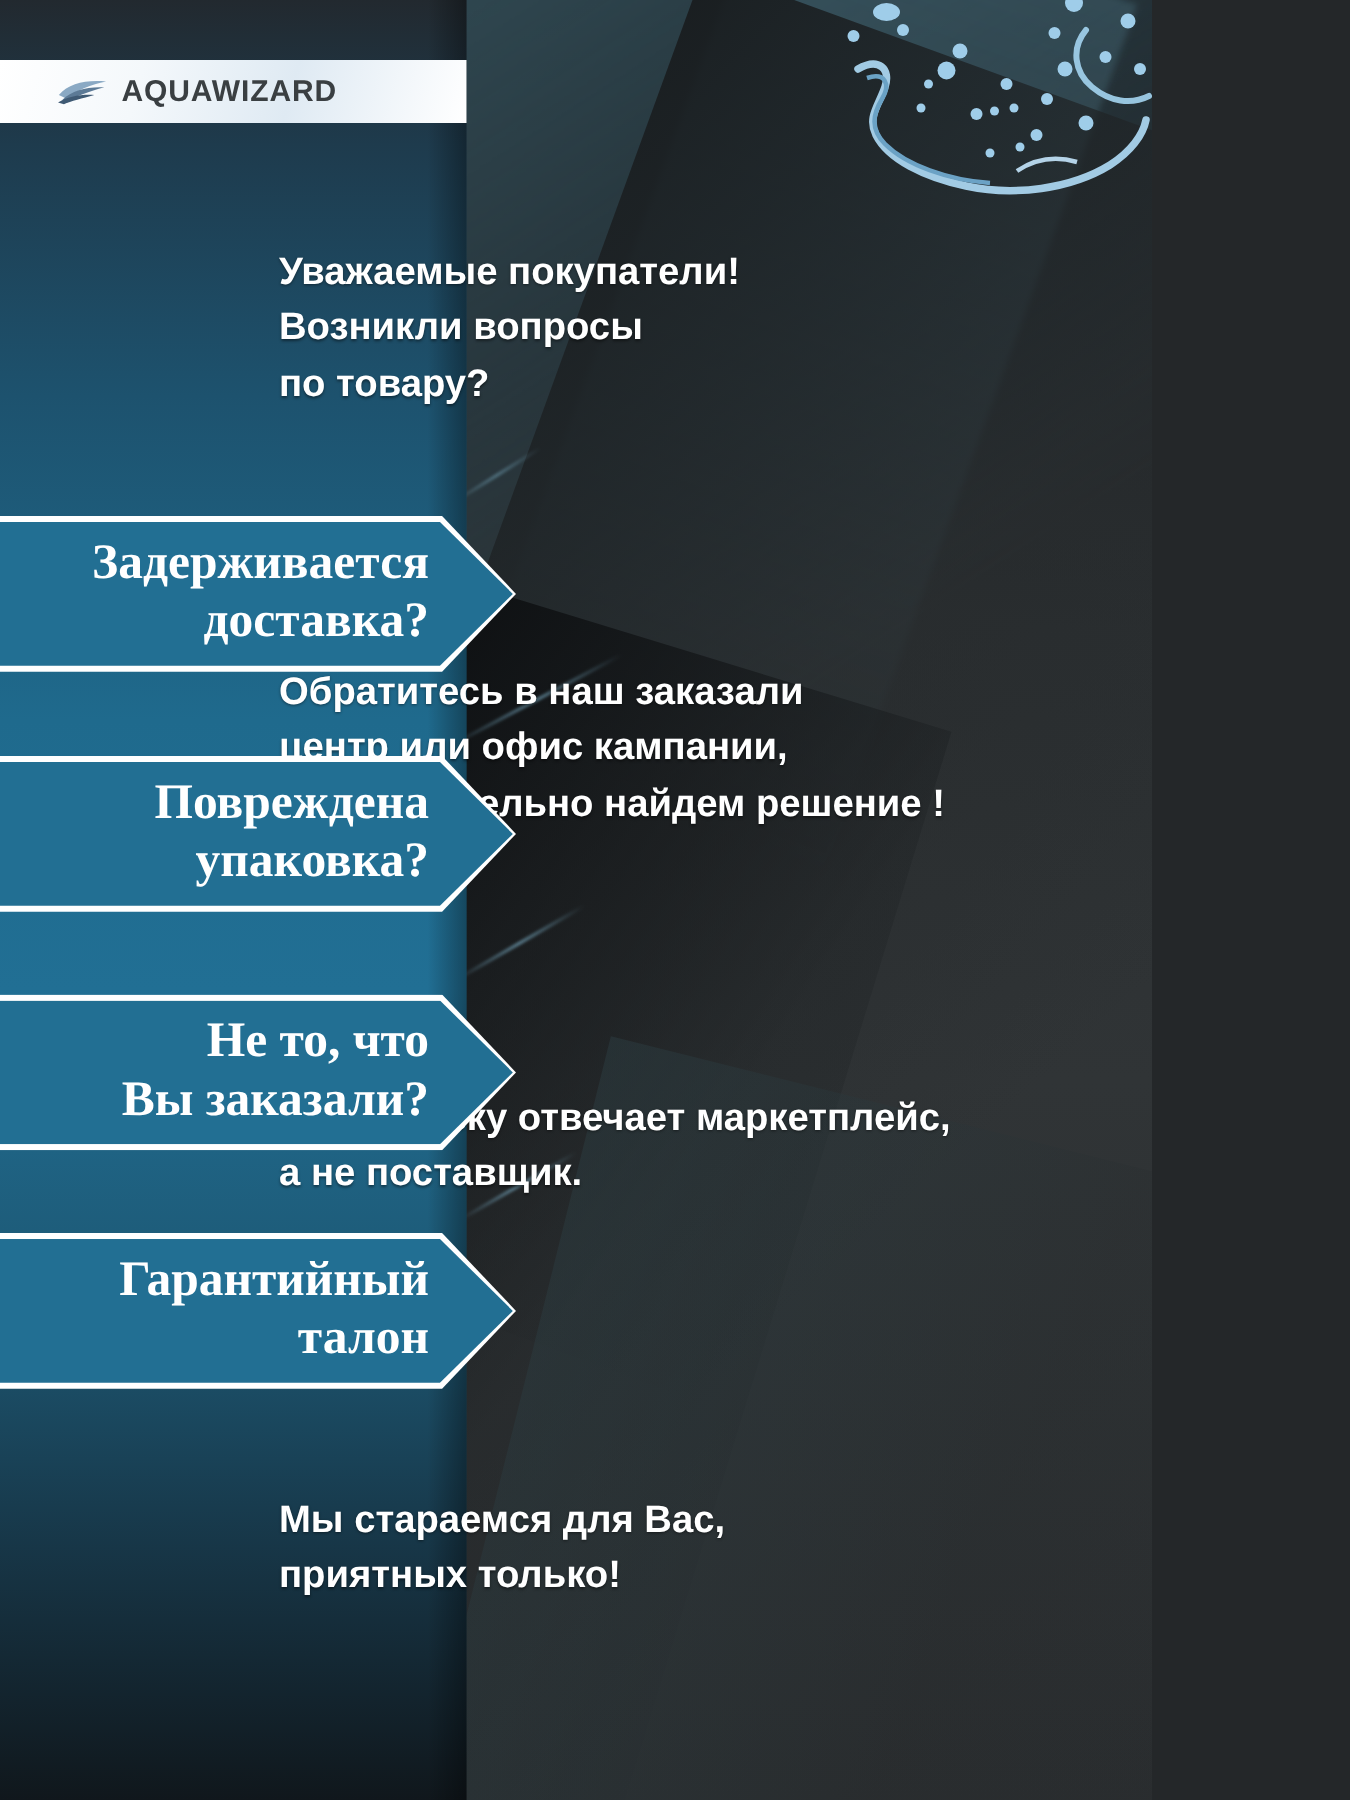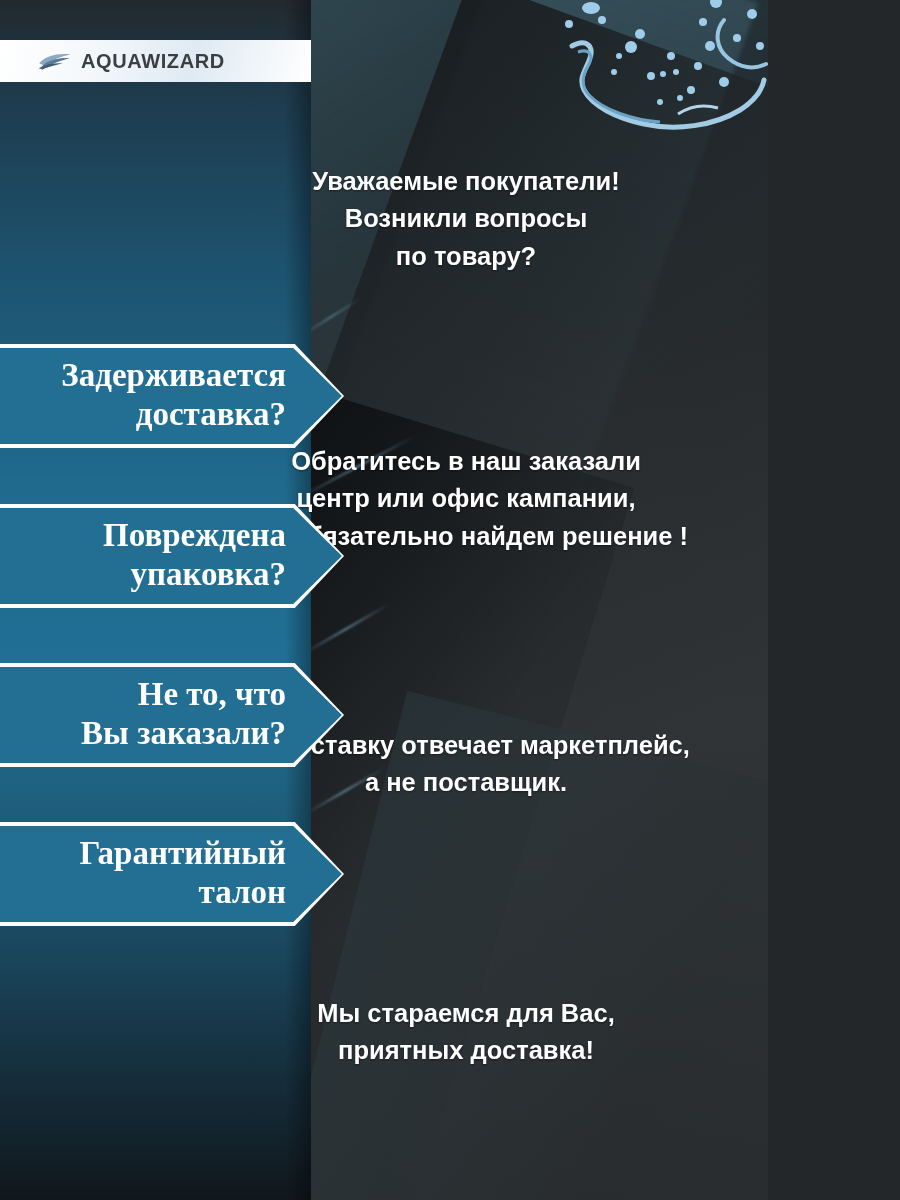--- a/index.html
+++ b/index.html
@@ -120,21 +120,21 @@
     -webkit-clip-path:polygon(0 0, 85.6% 0, 99.4% 50%, 85.6% 100%, 0 100%);
     clip-path:polygon(0 0, 85.6% 0, 99.4% 50%, 85.6% 100%, 0 100%);
     white-space:pre-line;
   }
 
   
   .copy{
     position:absolute;
     right:22px;
     width:560px;
-    text-align:center;
+    text-align:left;
     color:#ffffff;
     font-family:"Liberation Sans", sans-serif;
     font-weight:bold;
     font-size:25.5px;
     line-height:1.47;
     white-space:pre-line;
     z-index:3;
     text-shadow:0 1px 2px rgba(0,0,0,.45);
   }
 </style>
@@ -217,15 +217,15 @@
 
   <div class="copy" style="top:163px">Уважаемые покупатели!
 Возникли вопросы
 по товару?</div>
   <div class="copy" style="top:443px">Обратитесь в наш заказали
 центр или офис кампании,
 мы обязательно найдем решение !</div>
   <div class="copy" style="top:727px">За доставку отвечает маркетплейс,
 а не поставщик.</div>
   <div class="copy" style="top:995px">Мы стараемся для Вас,
-приятных доставка!</div>
+приятных только!</div>
 
 </div>
 
 </body></html>

